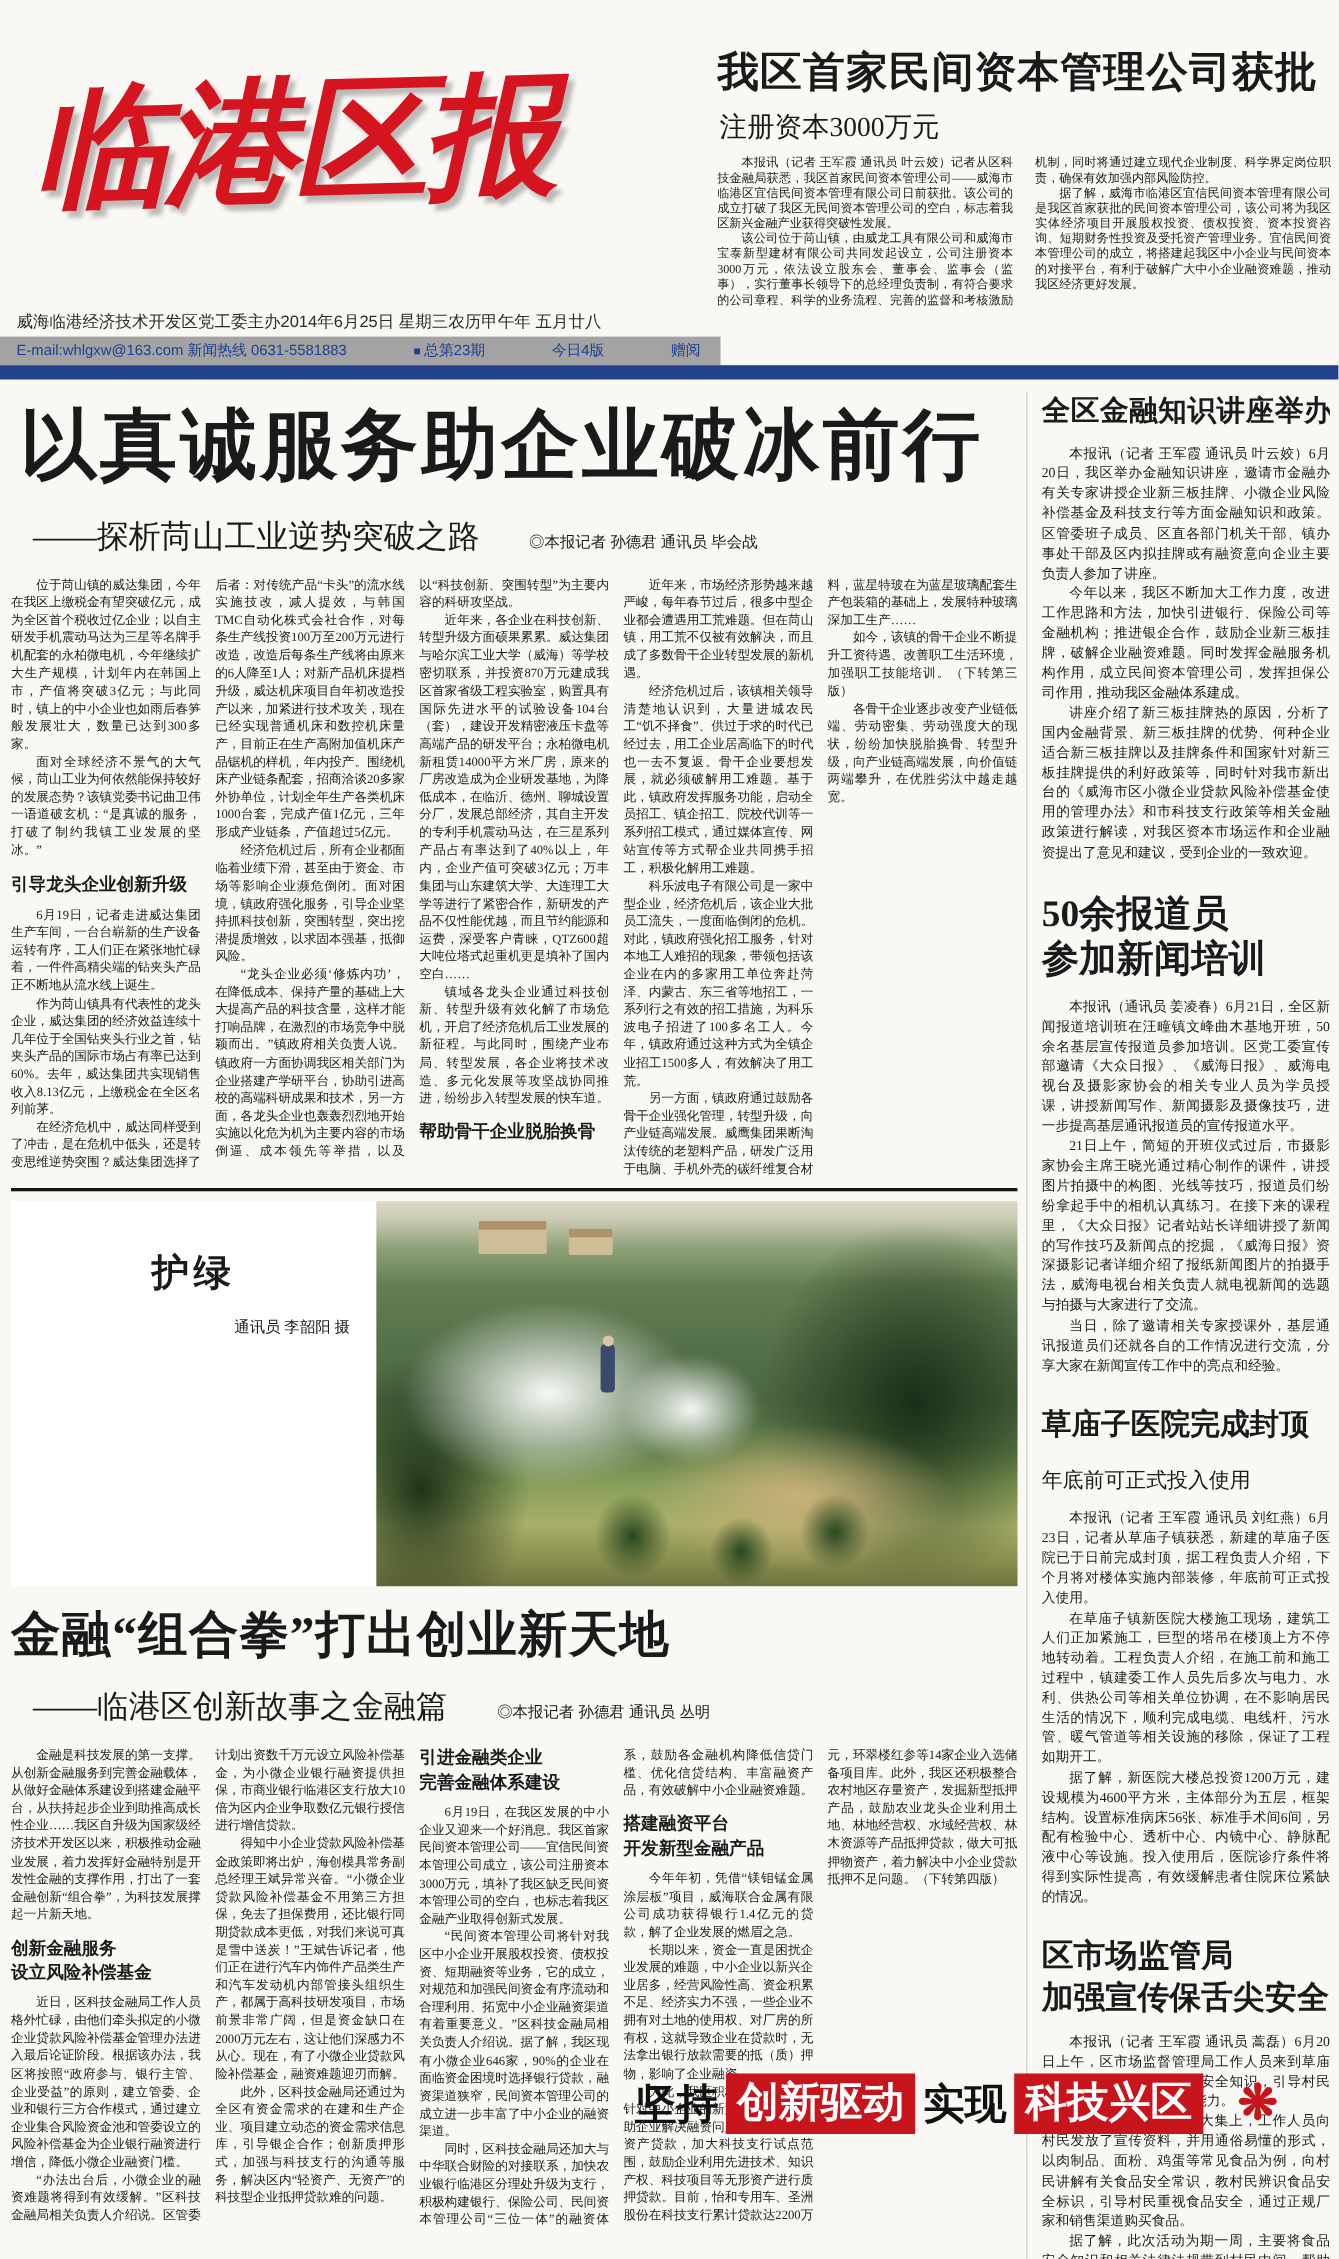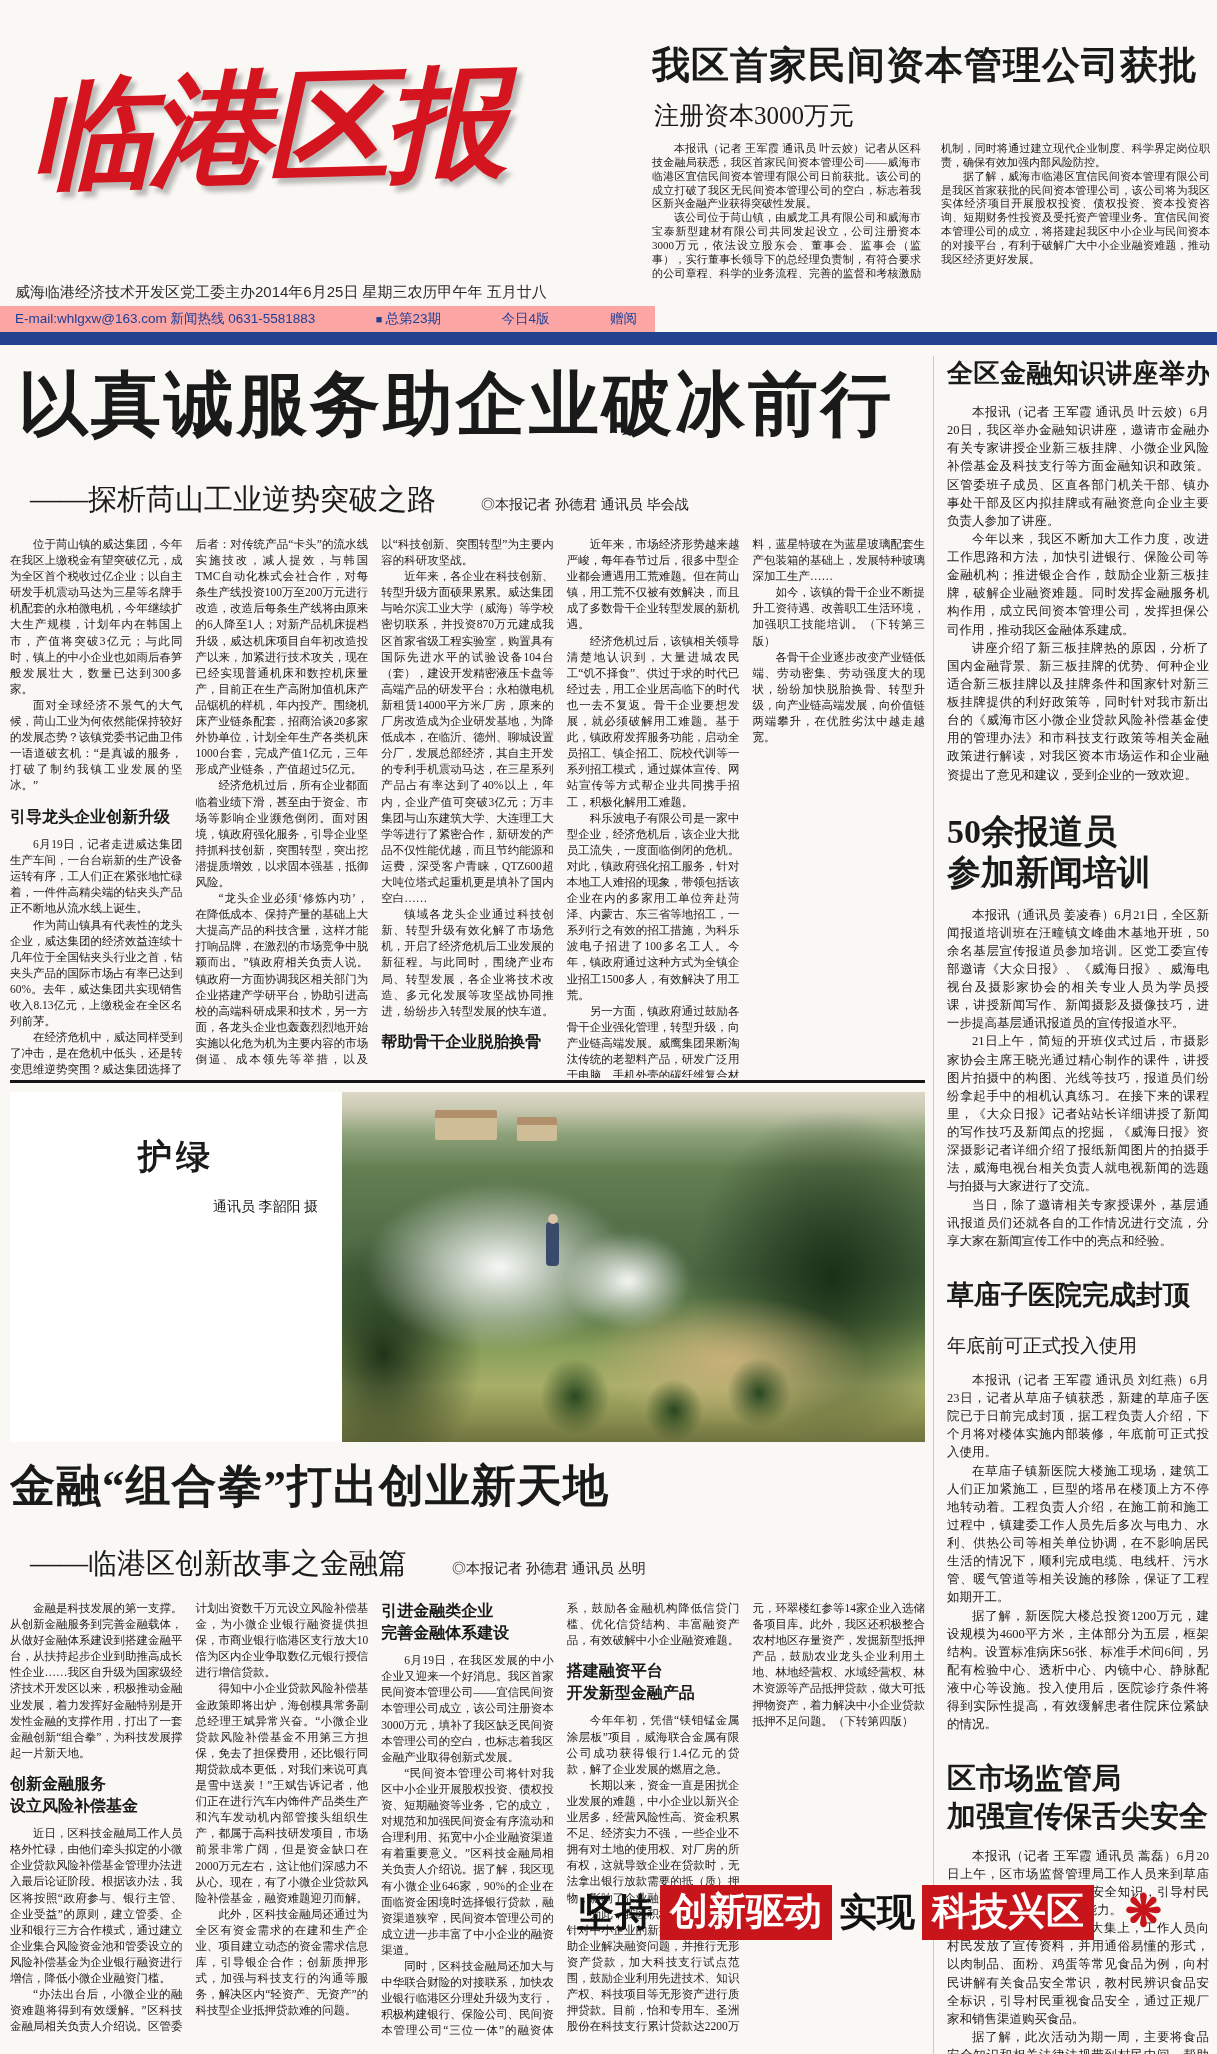--- a/index.html
+++ b/index.html
@@ -10,21 +10,21 @@
   
   .masthead{position:absolute;left:12px;top:30px;width:510px;height:200px;
             display:flex;align-items:center;justify-content:center;}
   .masthead .title{font-size:122px;font-weight:bold;font-style:italic;color:#d4141f;
                    letter-spacing:-4px;transform:rotate(-1.5deg);
                    text-shadow:5px 6px 4px rgba(110,110,110,.45);white-space:nowrap;}
 
   .pub-line1{position:absolute;left:15px;top:283px;width:505px;display:flex;
              justify-content:space-between;font-size:15px;color:#2b2b2b;
              font-family:"Liberation Sans",sans-serif;white-space:nowrap;}
-  .pub-strip{position:absolute;left:0;top:306px;width:655px;height:26px;background:#fca5a5;
+  .pub-strip{position:absolute;left:0;top:306px;width:655px;height:26px;background:#a3a3a3;
              display:flex;align-items:center;justify-content:space-between;
              padding:0 18px 0 15px;box-sizing:border-box;
              font-family:"Liberation Sans",sans-serif;font-size:13.5px;color:#1d3f96;white-space:nowrap;}
   .pub-strip .sq{font-size:11px;margin-right:3px;}
   .navy-bar{position:absolute;left:0;top:332px;width:1217px;height:13px;background:#24418e;}
 
   
   .top-article{position:absolute;left:652px;top:40px;width:558px;height:290px;overflow:hidden;}
   .top-article .hl{font-size:38px;font-weight:bold;margin:0;letter-spacing:1px;white-space:nowrap;}
   .top-article .sub{font-size:25px;font-weight:500;margin:8px 0 0 2px;}
@@ -33,21 +33,21 @@
                      font-size:11px;line-height:1.26;text-align:justify;}
 
   
   .para{margin:0;text-indent:2em;}
   .col-subhead{font-size:16px;font-weight:700;margin:12px 0 9px;line-height:1.35;
                white-space:pre-line;text-indent:0;}
 
   
   .main-article{position:absolute;left:10px;top:352px;width:915px;height:726px;overflow:hidden;}
   .main-article .hl{font-size:70px;font-weight:bold;margin:6px 0 0 8px;letter-spacing:3px;white-space:nowrap;}
-  .sub-row{display:flex;align-items:flex-end;gap:45px;margin:28px 0 0 20px;}
+  .sub-row{display:flex;align-items:flex-end;gap:45px;margin:16px 0 0 20px;}
   .sub-row .subtitle{font-size:29px;font-weight:500;white-space:nowrap;}
   .sub-row .byline{font-size:14px;padding-bottom:6px;white-space:nowrap;font-family:"Liberation Sans",sans-serif;}
   .main-article .body{margin-top:16px;height:556px;overflow:hidden;
                       column-count:5;column-gap:13px;column-fill:auto;
                       font-size:11.5px;line-height:1.4;text-align:justify;}
 
   .h-rule{position:absolute;left:10px;top:1080px;width:915px;height:3px;background:#161616;}
 
   
   .photo{position:absolute;left:10px;top:1092px;width:915px;height:350px;background:#fff;}

